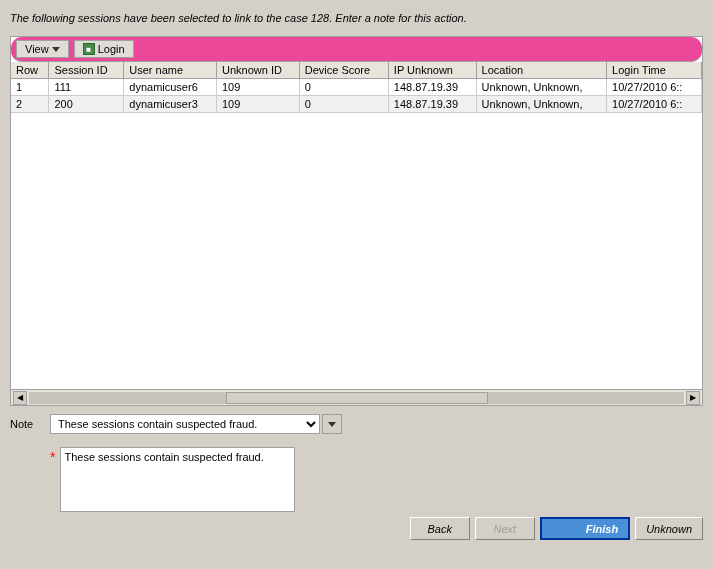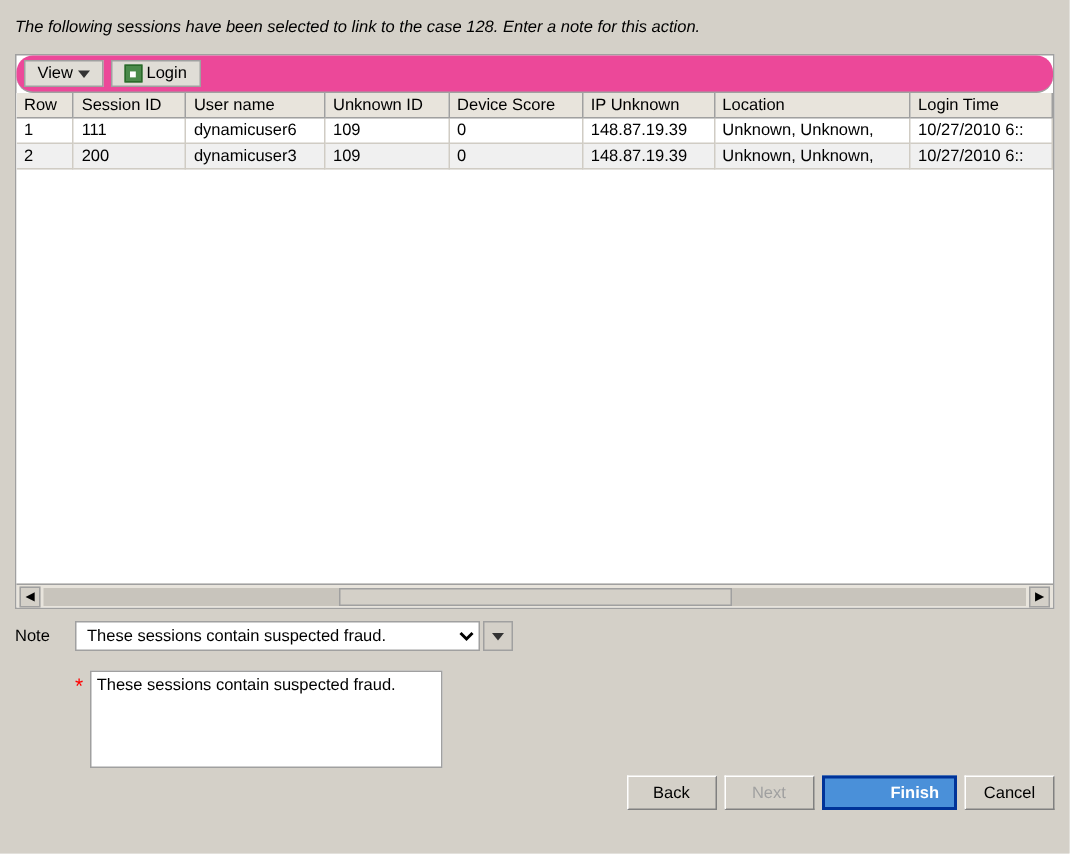--- a/index.html
+++ b/index.html
@@ -235,20 +235,21 @@
       min-width: 60px;
       height: 23px;
       background: #d4d0c8;
       border: 1px solid #808080;
       border-top-color: #fff;
       border-left-color: #fff;
       padding: 2px 10px;
       cursor: pointer;
       font-size: 11px;
       font-family: Tahoma, Arial, sans-serif;
+      font-style: italic;
     }
 
     .action-btn.primary {
       background: #4a90d9;
       border: 2px solid #003399;
       color: #fff;
       font-weight: bold;
       padding-left: 44px;
     }
 
@@ -363,16 +364,16 @@
     <div class="note-textarea-row">
       <span class="required-asterisk">*</span>
       <textarea class="note-textarea" style="">These sessions contain suspected fraud.</textarea>
     </div>
   </div>
 
   <div class="button-row">
     <button class="action-btn">Back</button>
     <button class="action-btn disabled" disabled="">Next</button>
     <button class="action-btn primary">Finish</button>
-    <button class="action-btn">Cancel</button>
+    <button class="action-btn">Unknown</button>
   </div>
 
 </div>
 
 </body></html>

